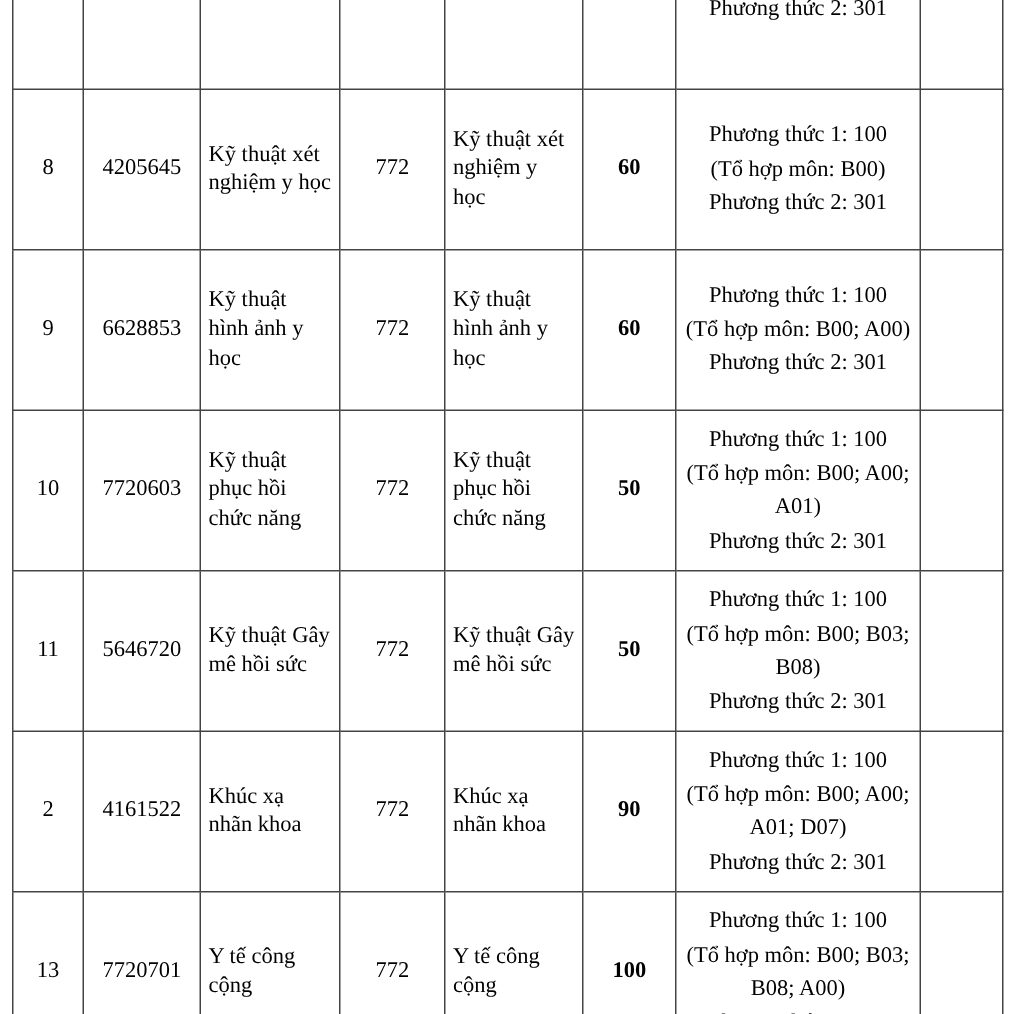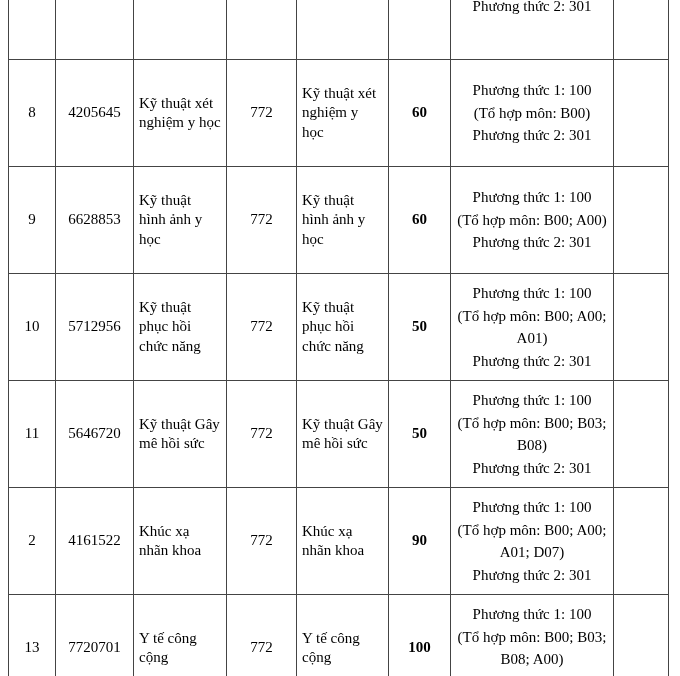--- a/index.html
+++ b/index.html
@@ -121,21 +121,21 @@
         <td class="method-cell">
           <span class="method-line">Phương thức 1: 100</span>
           <span class="method-combo">(Tổ hợp môn: B00; A00)</span>
           <span class="method-line">Phương thức 2: 301</span>
         </td>
         <td></td>
       </tr>
 
       <tr class="data-row">
         <td class="cell-center">10</td>
-        <td class="cell-center">5712956</td>
+        <td class="cell-center">7720603</td>
         <td class="cell-left">Kỹ thuật phục hồi chức năng</td>
         <td class="cell-center">772</td>
         <td class="cell-left">Kỹ thuật phục hồi chức năng</td>
         <td class="cell-bold">50</td>
         <td class="method-cell">
           <span class="method-line">Phương thức 1: 100</span>
           <span class="method-combo">(Tổ hợp môn: B00; A00; A01)</span>
           <span class="method-line">Phương thức 2: 301</span>
         </td>
         <td></td>

